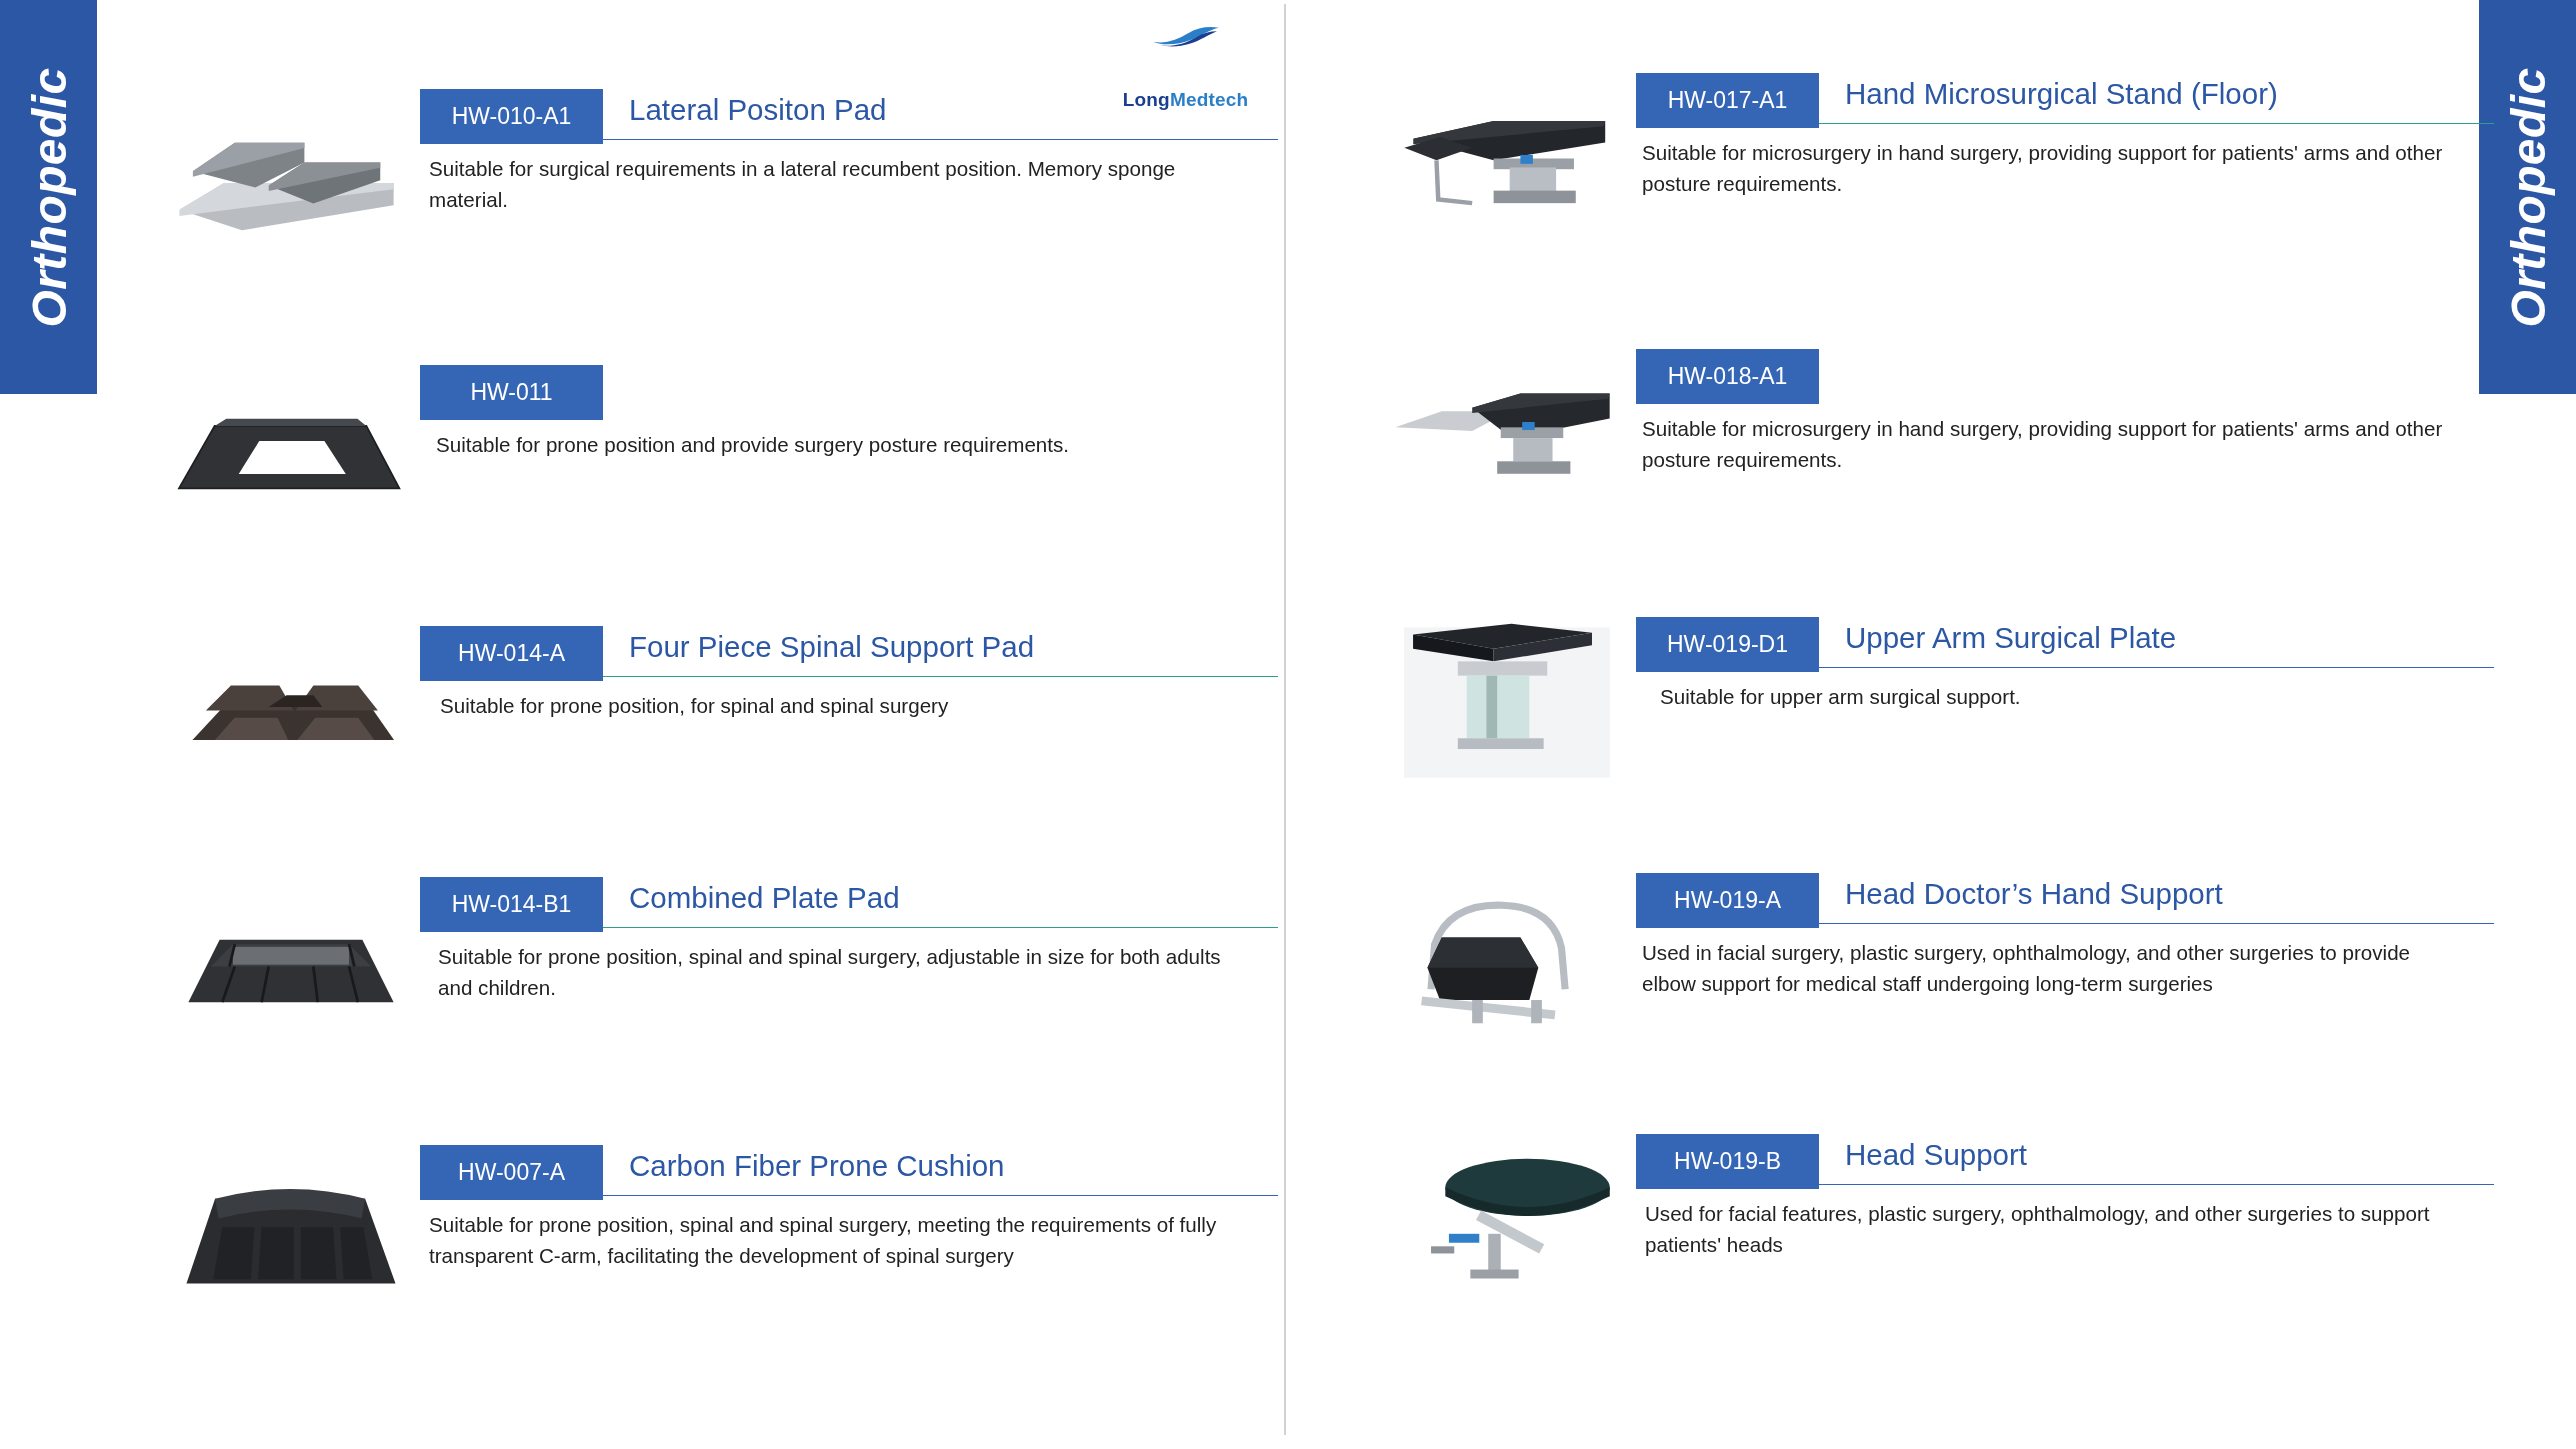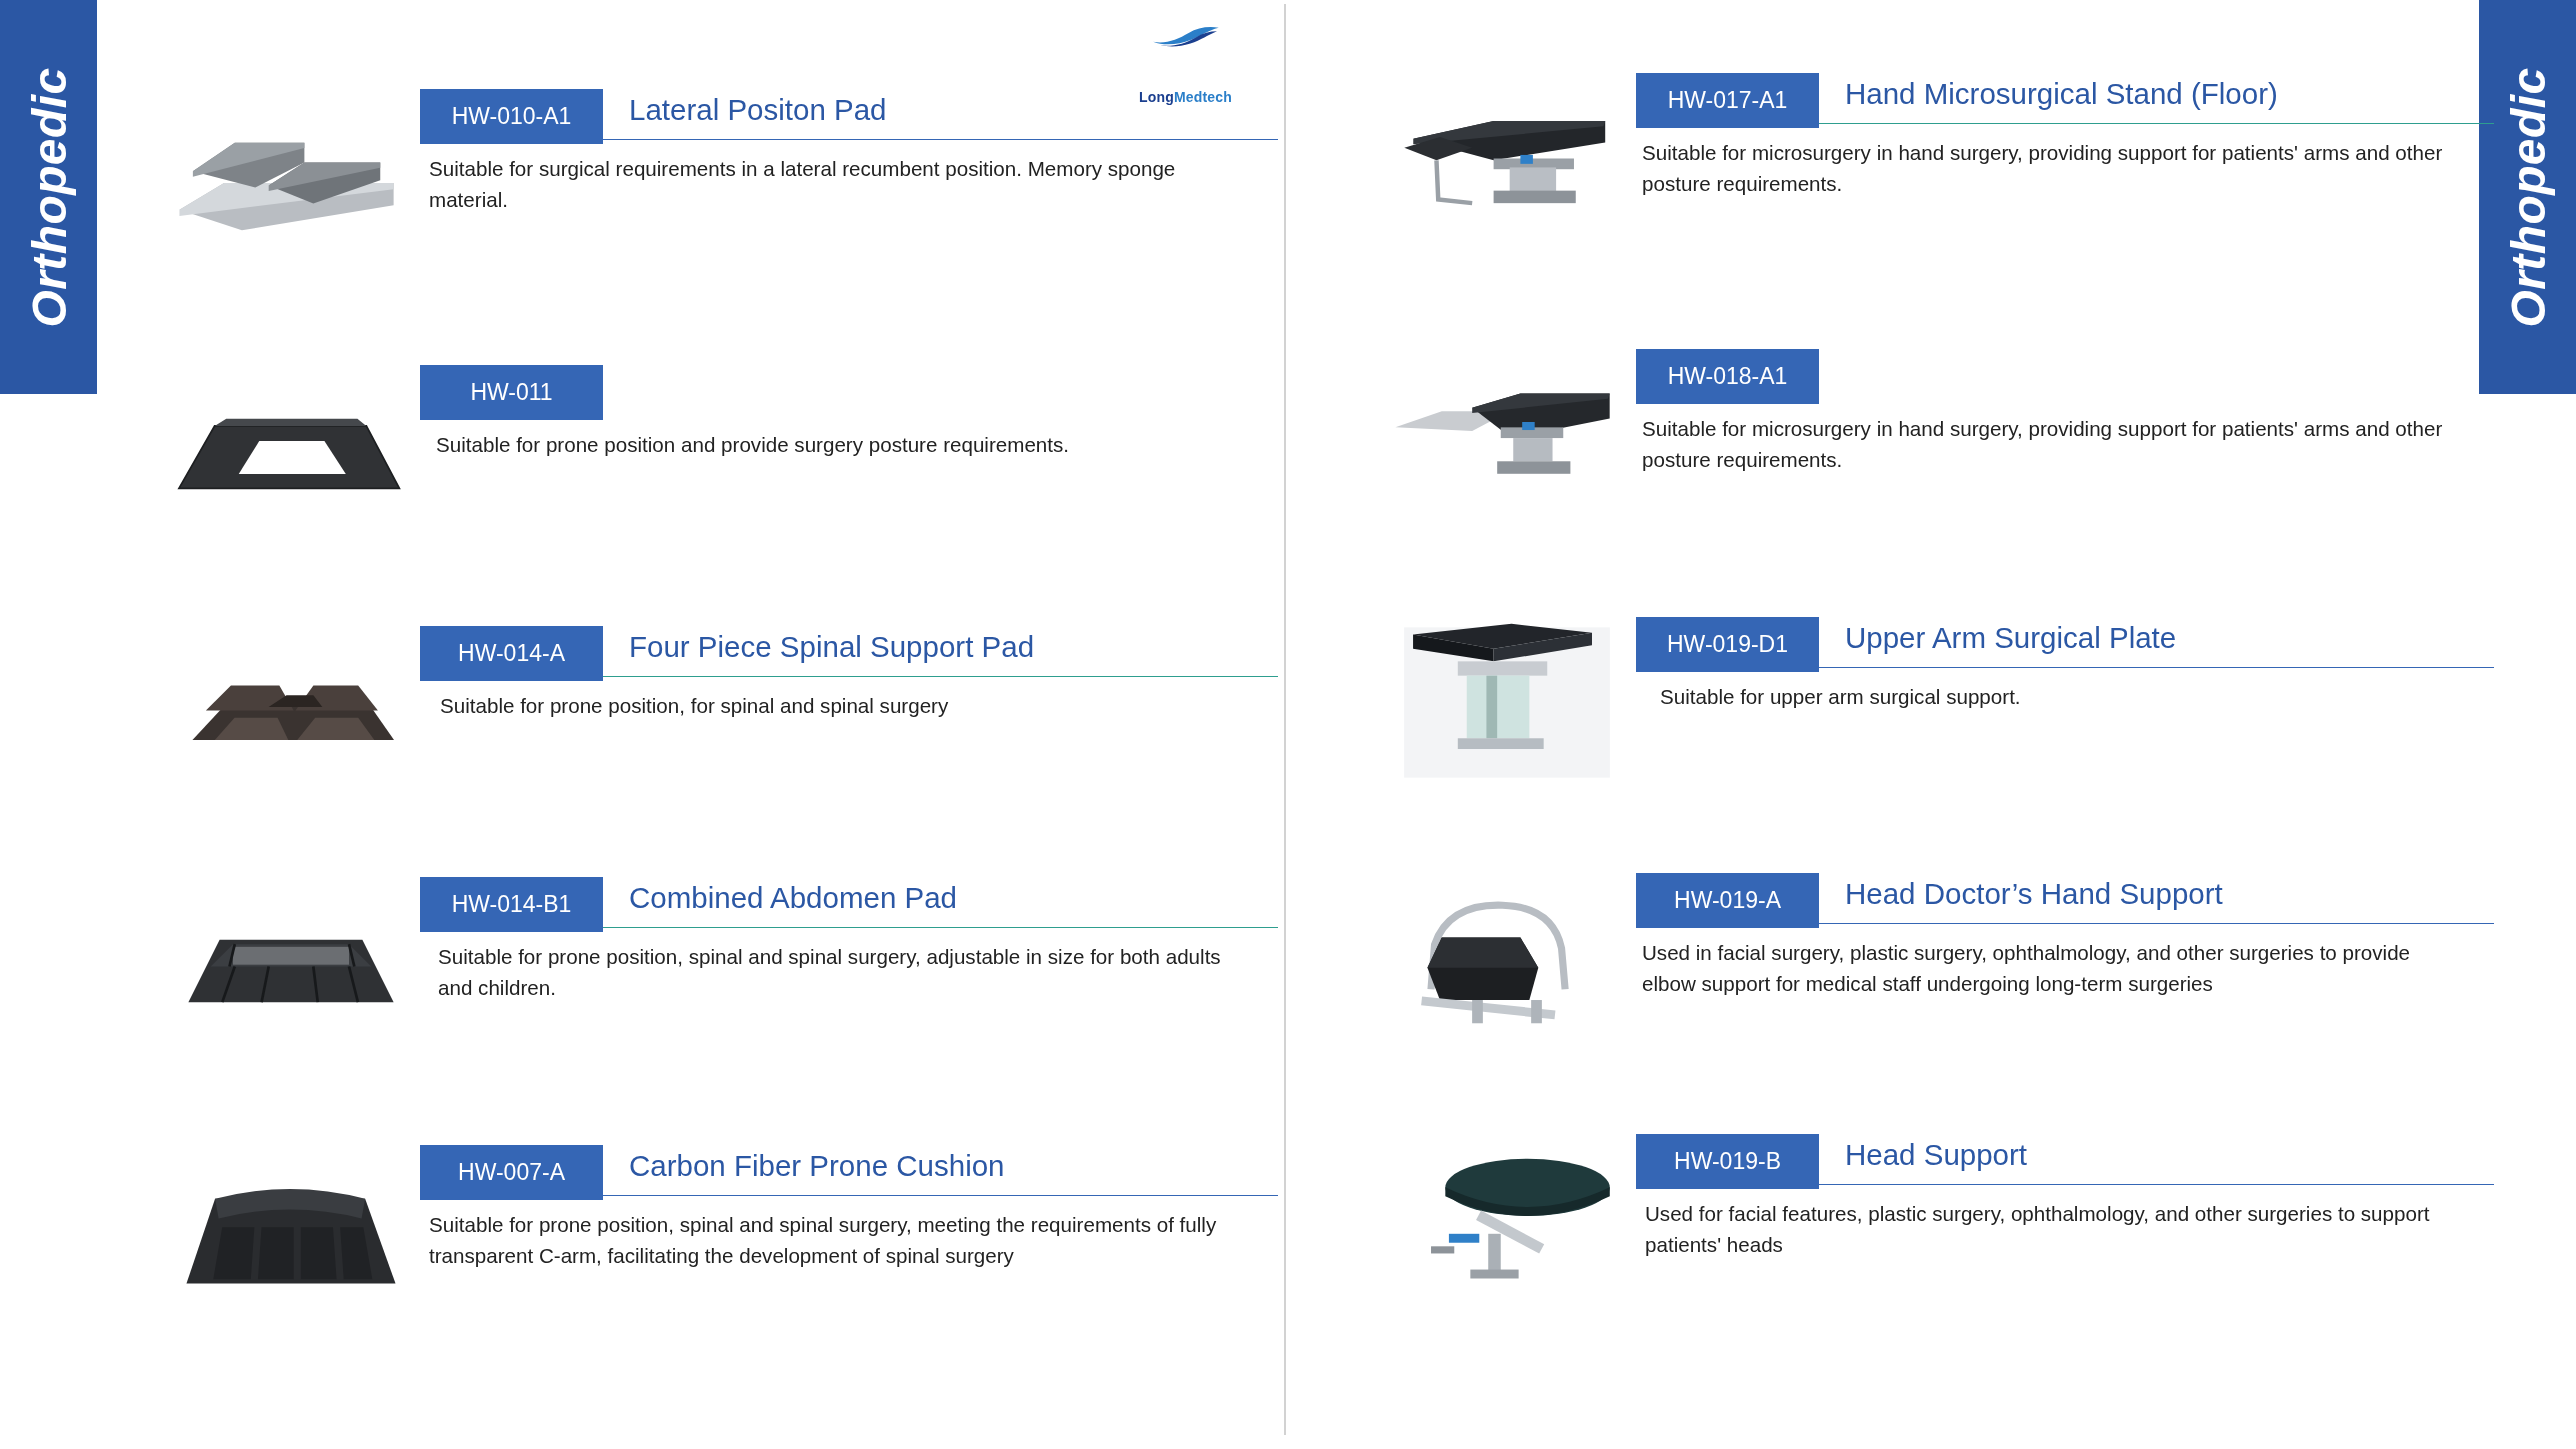--- a/index.html
+++ b/index.html
@@ -41,21 +41,21 @@
   
   .logo {
     position: absolute;
     left: 1114px;
     top: 25px;
     width: 143px;
     text-align: center;
   }
   .logo .swoosh { display:block; margin: 0 auto 1.8px auto; }
   .logo .logo-text {
-    font-size: 14px;
+    font-size: 19px;
     font-weight: bold;
     letter-spacing: 0.2px;
     white-space: nowrap;
     margin-top: 41px;
   }
   .logo .logo-long { color: #1b3f8f; }
   .logo .logo-med { color: #2b7fc9; }
 
   
   .divider {
@@ -248,21 +248,21 @@
           <line x1="150" y1="70" x2="155" y2="110"></line>
           <line x1="190" y1="70" x2="200" y2="110"></line>
           <line x1="62" y1="45" x2="56" y2="70"></line>
           <line x1="190" y1="45" x2="196" y2="70"></line>
         </g>
       </svg>
     </div>
     <div class="item-head">
       <div class="code-chip">HW-014-B1</div>
       <div class="title-wrap">
-        <div class="title-text">Combined Abdomen Pad</div>
+        <div class="title-text">Combined Plate Pad</div>
         <div class="title-rule teal"></div>
       </div>
     </div>
     <div class="item-desc" style="left:277px;">Suitable for prone position, spinal and spinal surgery, adjustable in size for both adults and children.</div>
   </div>
 
   <div class="item" style="top:1145px;">
     <div class="item-photo">
       <svg width="224" height="134" viewBox="0 0 250 150">
         <polygon points="8,135 40,40 208,40 242,135" fill="#2a2c2f"></polygon>

